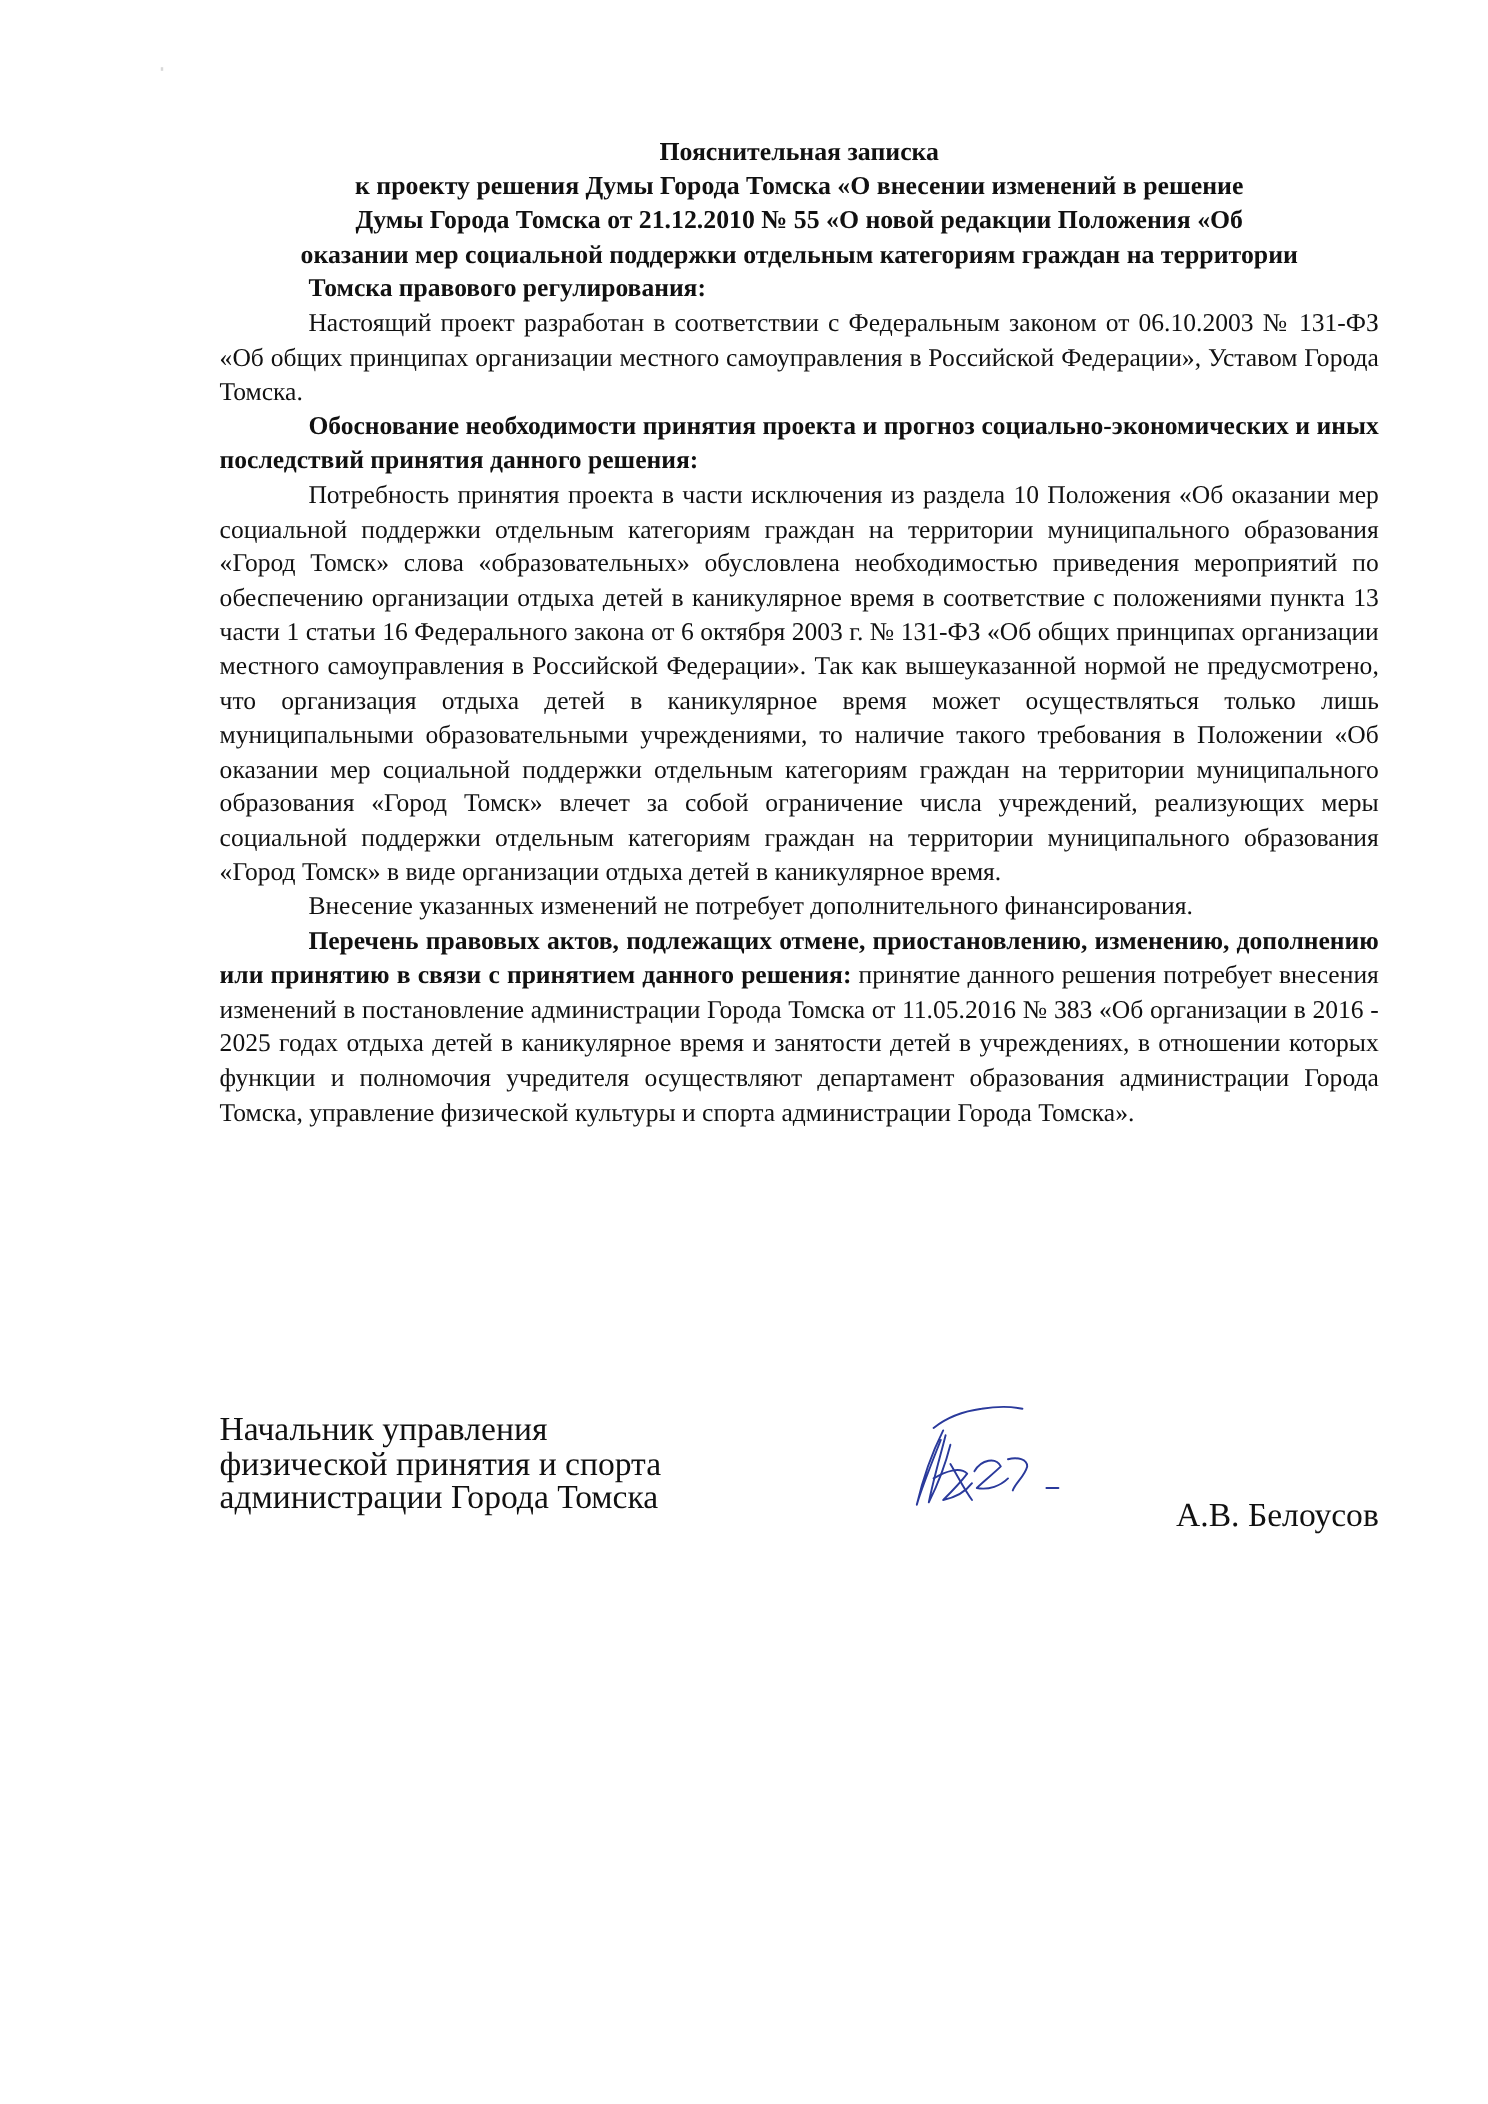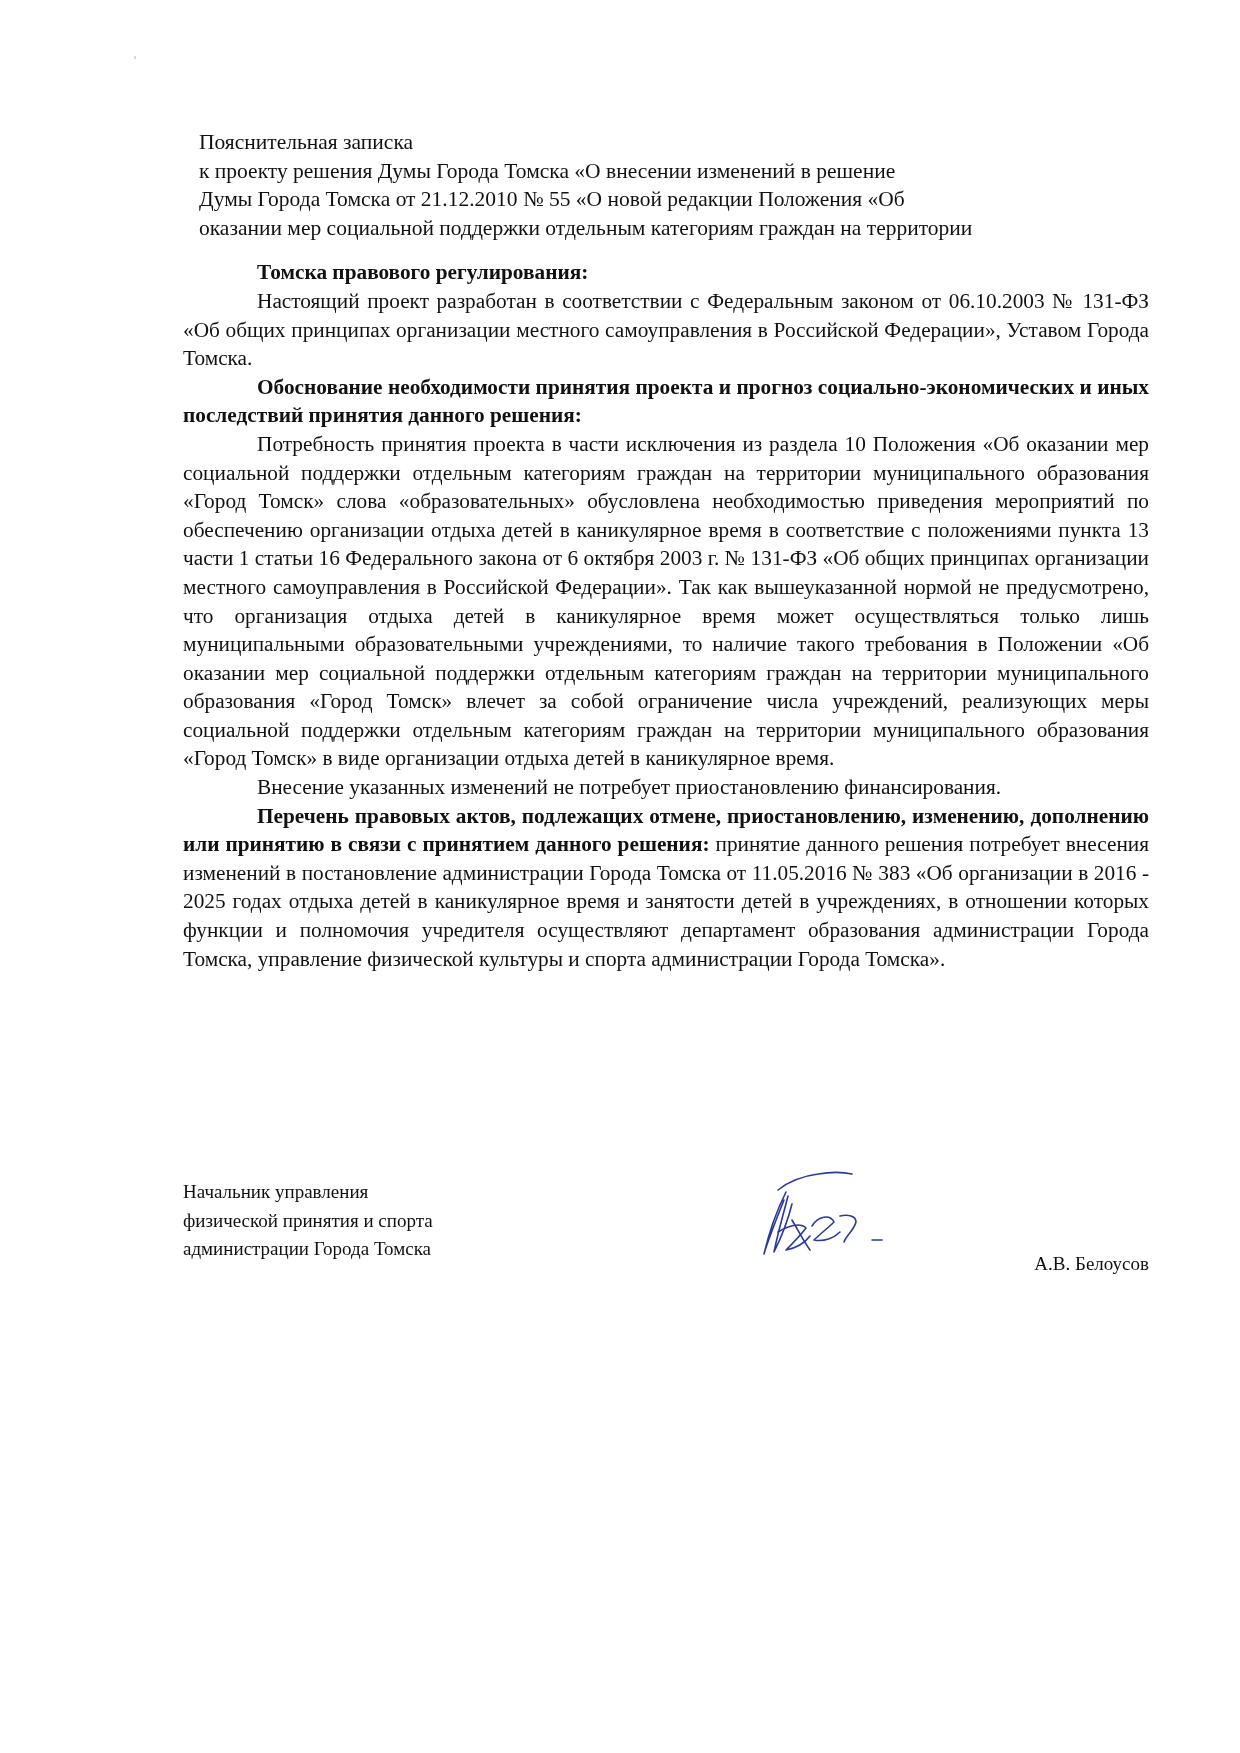--- a/index.html
+++ b/index.html
@@ -30,25 +30,25 @@
     }
     .content {
       position: absolute;
       left: 183px;
       top: 112px;
       width: 966px;
       font-size: 21.3px;
       line-height: 28.6px;
     }
     .title-block {
-      text-align: left;
-      font-weight: normal;
+      text-align: center;
+      font-weight: bold;
       font-size: 21.5px;
       line-height: 28.6px;
-      margin: 16px;
+      margin: 0;
     }
     .title-block .title-line {
       display: block;
     }
     .section {
       margin: 0;
       text-align: justify;
       text-indent: 74px;
     }
     .section-first {
@@ -62,21 +62,21 @@
       text-align: left;
       text-indent: 74px;
       margin: 0;
     }
     .signature-block {
       position: absolute;
       left: 183px;
       top: 1178px;
       width: 966px;
       height: 90px;
-      font-size: 19px;
+      font-size: 28px;
       line-height: 28.6px;
     }
     .sig-position {
       position: absolute;
       left: 0; top: 0;
       width: 400px;
     }
     .sig-position span {
       display: block;
     }
@@ -106,21 +106,21 @@
       <span class="title-line">к проекту решения Думы Города Томска «О внесении изменений в решение</span>
       <span class="title-line">Думы Города Томска от 21.12.2010 № 55 «О новой редакции Положения «Об</span>
       <span class="title-line">оказании мер социальной поддержки отдельным категориям граждан на территории</span>
     </div>
 
     <p class="heading-only section-first">Томска правового регулирования:</p>
     <p class="section">Настоящий проект разработан в соответствии с Федеральным законом от 06.10.2003 № 131-ФЗ «Об общих принципах организации местного самоуправления в Российской Федерации», Уставом Города Томска.</p>
 
     <p class="section"><b>Обоснование необходимости принятия проекта и прогноз социально-экономических и иных последствий принятия данного решения:</b></p>
     <p class="section">Потребность принятия проекта в части исключения из раздела 10 Положения «Об оказании мер социальной поддержки отдельным категориям граждан на территории муниципального образования «Город Томск» слова «образовательных» обусловлена необходимостью приведения мероприятий по обеспечению организации отдыха детей в каникулярное время в соответствие с положениями пункта 13 части 1 статьи 16 Федерального закона от 6 октября 2003 г. № 131-ФЗ «Об общих принципах организации местного самоуправления в Российской Федерации». Так как вышеуказанной нормой не предусмотрено, что организация отдыха детей в каникулярное время может осуществляться только лишь муниципальными образовательными учреждениями, то наличие такого требования в Положении «Об оказании мер социальной поддержки отдельным категориям граждан на территории муниципального образования «Город Томск» влечет за собой ограничение числа учреждений, реализующих меры социальной поддержки отдельным категориям граждан на территории муниципального образования «Город Томск» в виде организации отдыха детей в каникулярное время.</p>
-    <p class="section">Внесение указанных изменений не потребует приостановлению финансирования.</p>
+    <p class="section">Внесение указанных изменений не потребует дополнительного финансирования.</p>
 
     <p class="section"><b>Перечень правовых актов, подлежащих отмене, приостановлению, изменению, дополнению или принятию в связи с принятием данного решения:</b> <span>принятие данного решения потребует внесения изменений в постановление администрации Города Томска от 11.05.2016 № 383 «Об организации в 2016 - 2025 годах отдыха детей в каникулярное время и занятости детей в учреждениях, в отношении которых функции и полномочия учредителя осуществляют департамент образования администрации Города Томска, управление физической культуры и спорта администрации Города Томска».</span></p>
   </div>
 
   <div class="signature-block">
     <div class="sig-position">
       <span>Начальник управления</span>
       <span>физической принятия и спорта</span>
       <span>администрации Города Томска</span>
     </div>

